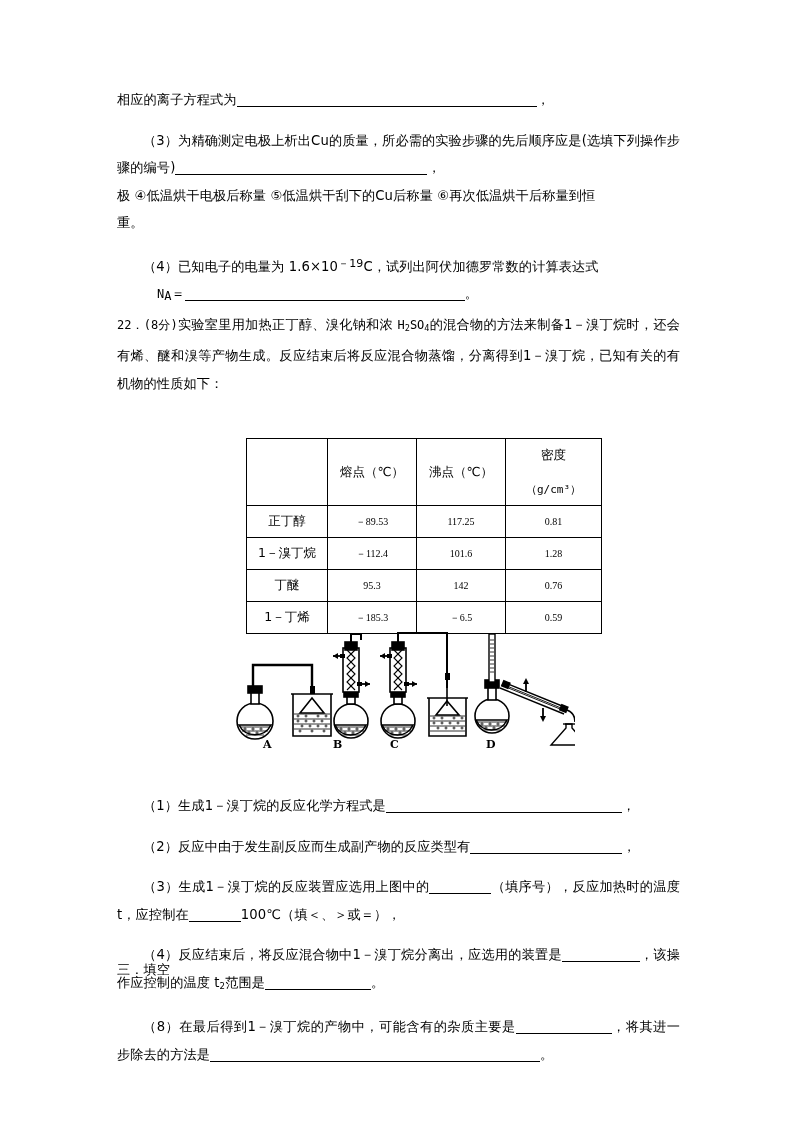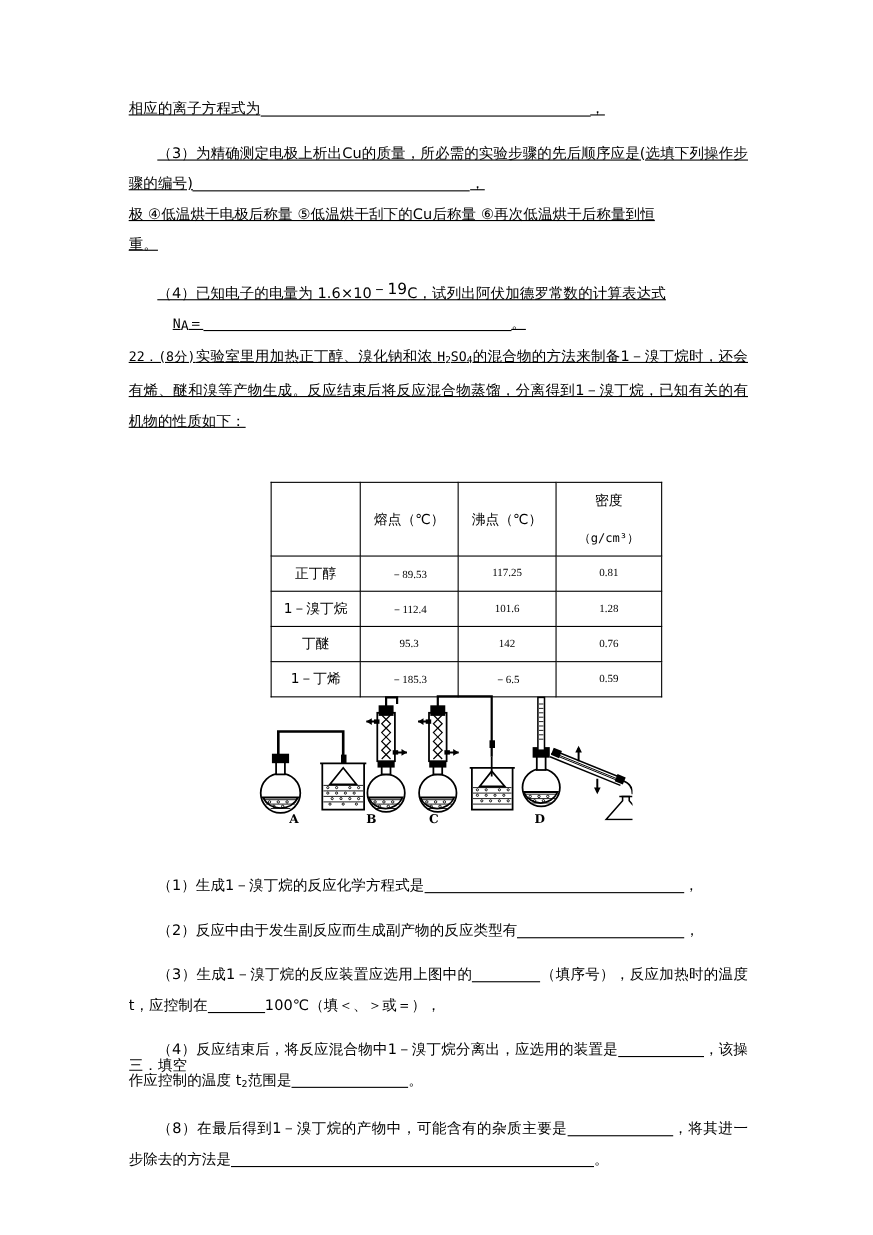--- a/index.html
+++ b/index.html
@@ -20,21 +20,20 @@
     left: 0; top: 0;
     width: 794px;
     height: 1123px;
     background: #ffffff;
   }
   .content {
     position: absolute;
     left: 117px;
     top: 86px;
     width: 563px;
-    text-decoration: underline;
   }
   .para {
     font-size: 13.2px;
     line-height: 27.5px;
     text-align: justify;
     text-justify: inter-ideograph;
     letter-spacing: 0.1px;
     margin: 0;
     white-space: normal;
   }
@@ -55,21 +54,21 @@
   .b-mid    { width: 252px; }
   .b-q1     { width: 236px; }
   .b-q2     { width: 152px; }
   .b-q3     { width: 62px; }
   .b-q3b    { width: 52px; }
   .b-q4     { width: 78px; }
   .b-q4b    { width: 106px; }
   .b-q5     { width: 96px; }
   .b-q5b    { width: 330px; }
   sub { font-size: 8.6px; vertical-align: -2px; }
-  sup { font-size: 14px; vertical-align: 4px; }
+  sup { font-size: 11px; vertical-align: 4px; }
 
   
   .tbl-wrap {
     position: absolute;
     left: 222px;
     top: 438px;
     width: 351px;
     padding-left: 24px;
   }
   table.props {

